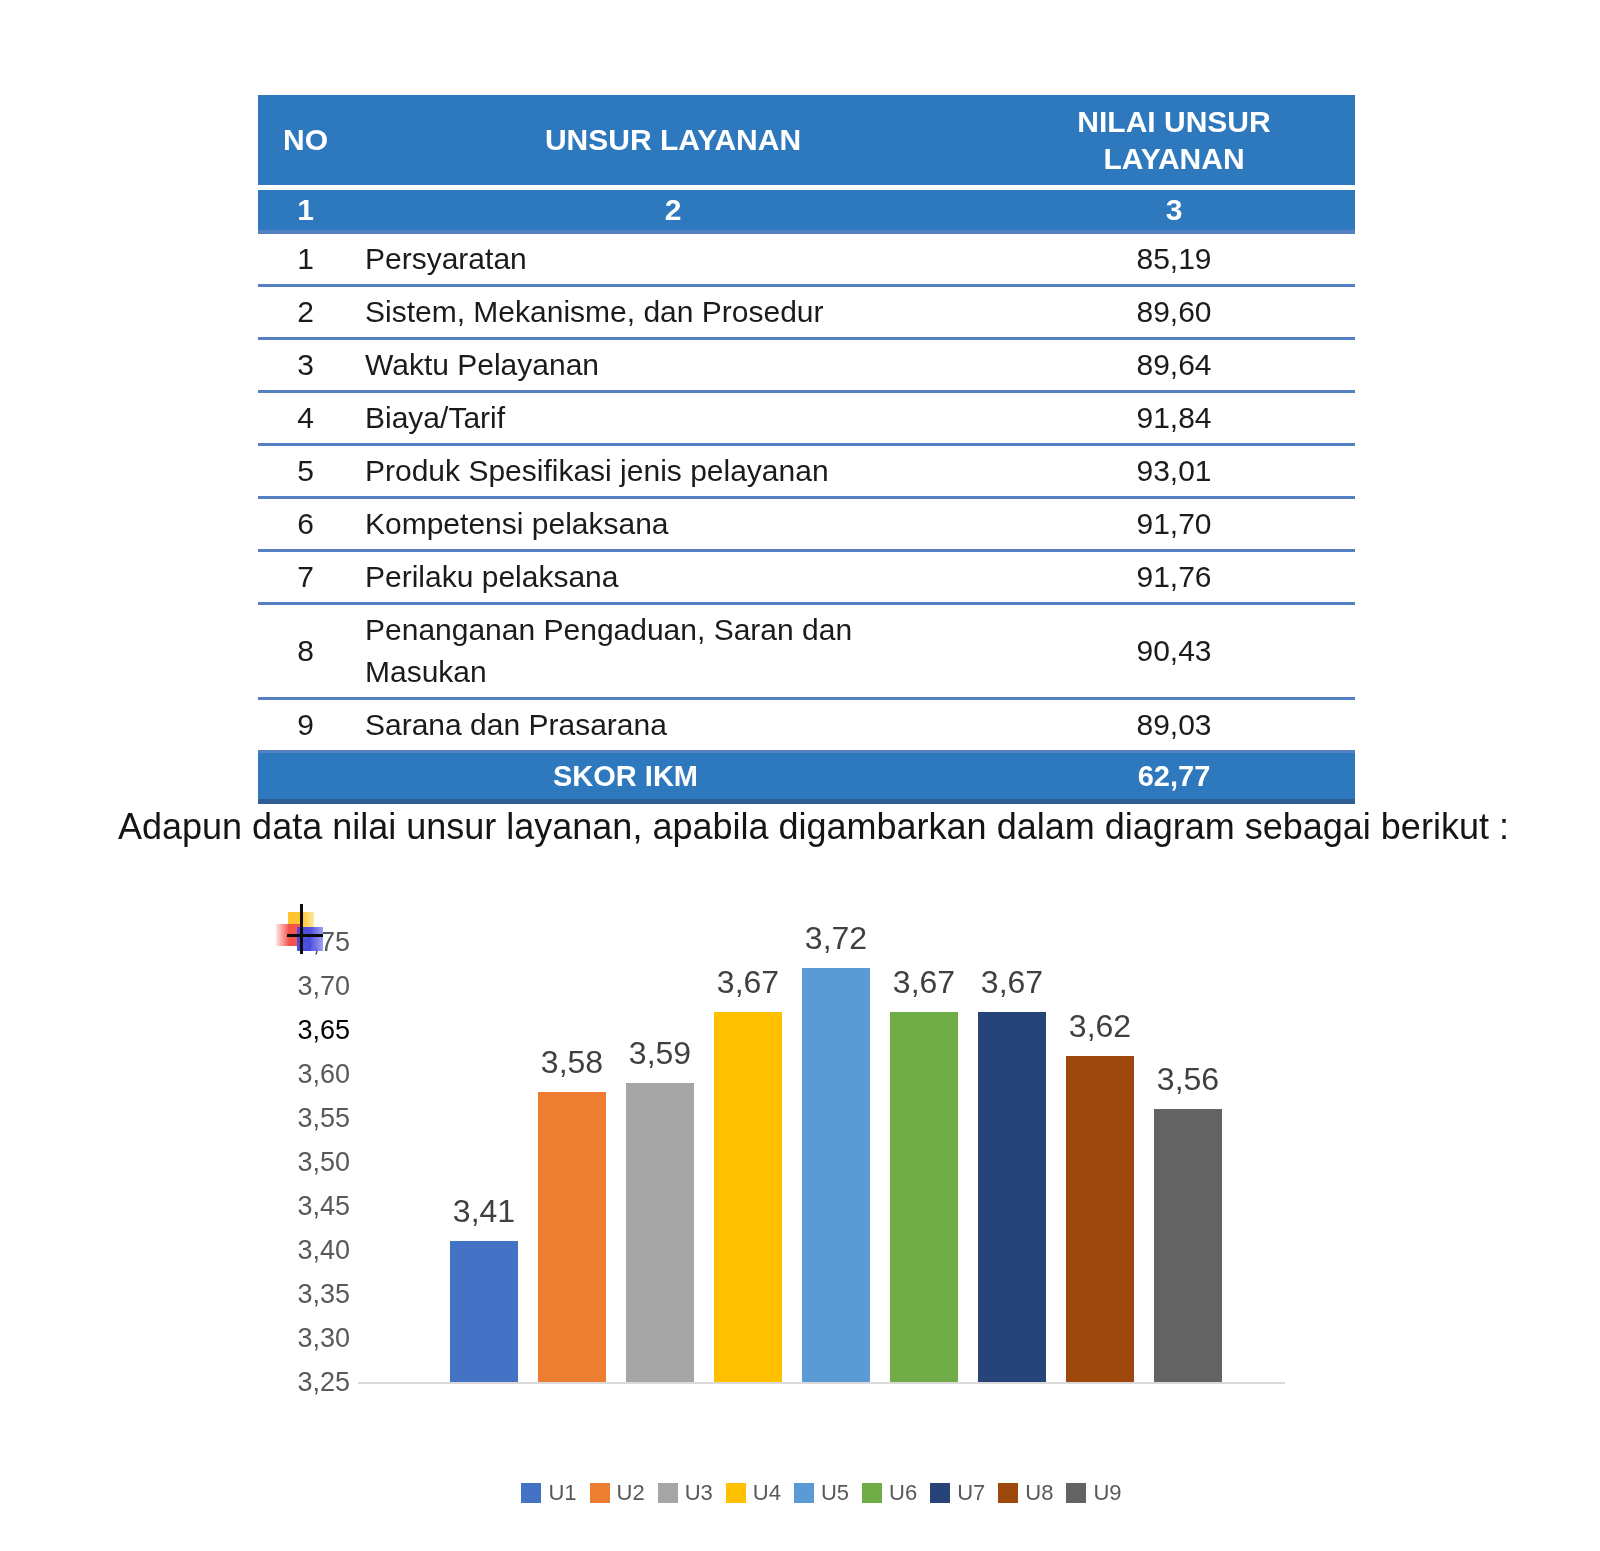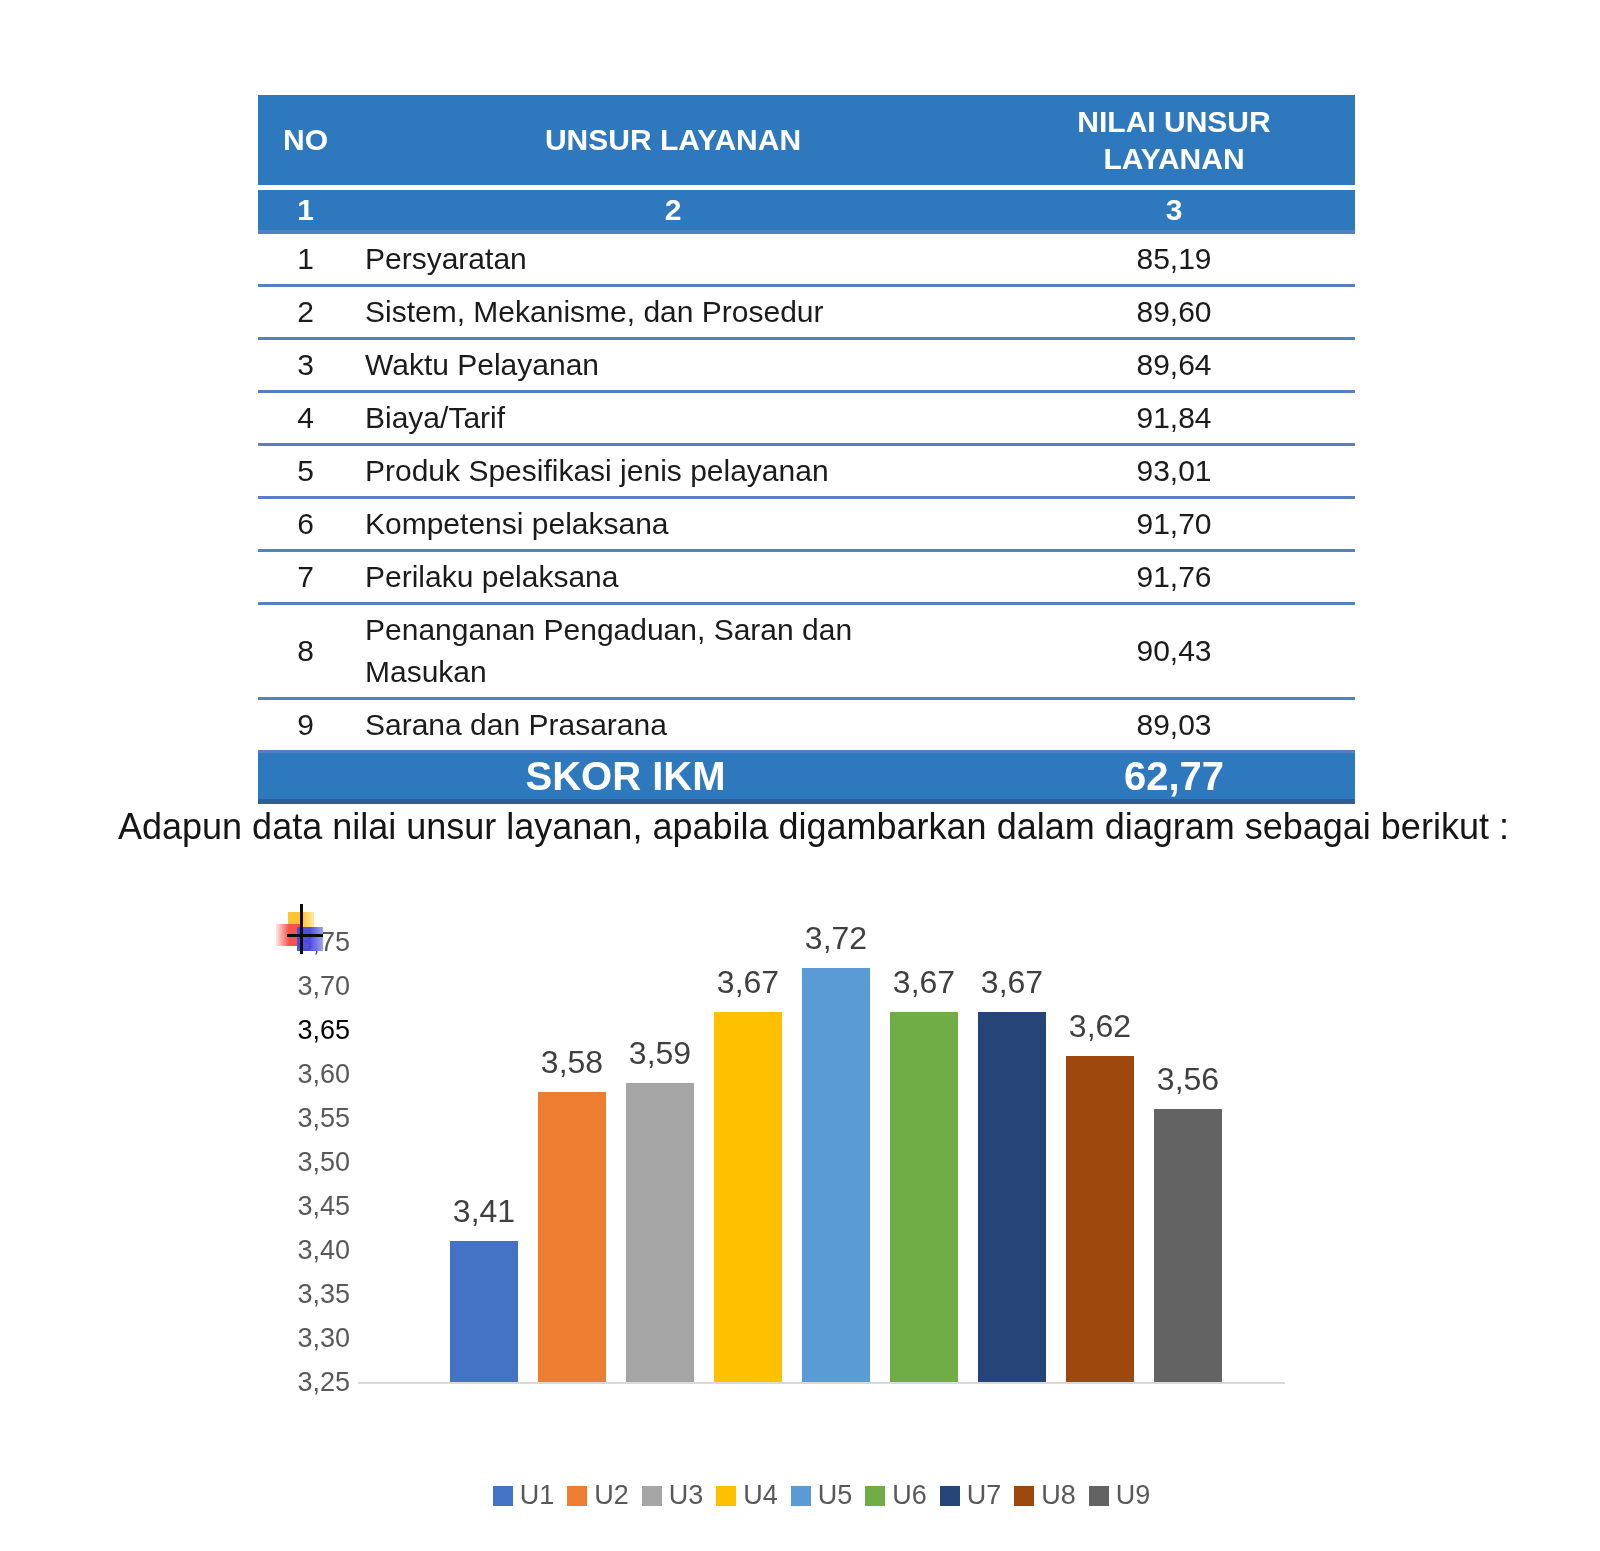--- a/index.html
+++ b/index.html
@@ -26,21 +26,21 @@
   }
   tr.datarow td{
     font-size:30px;height:42px;border-bottom:3px solid var(--divider);
     background:#ffffff;line-height:1.4;
   }
   tr.datarow td.c-no{text-align:center;}
   tr.datarow td.c-unsur{text-align:left;padding:4px 0 4px 12px;}
   tr.datarow td.c-unsur span{display:inline-block;max-width:520px;}
   tr.datarow td.c-nilai{text-align:center;}
   tr.skor td{
-    background:var(--tbl-blue);color:#ffffff;font-weight:bold;font-size:40px;
+    background:var(--tbl-blue);color:#ffffff;font-weight:bold;font-size:29px;
     height:46px;text-align:center;border-bottom:5px solid var(--dark-border);
   }
   
   .para{position:absolute;left:118px;top:806px;width:1420px;font-size:36px;color:#151515;}
   
   .chart{position:absolute;left:270px;top:942px;width:1100px;height:600px;}
   .ytick{
     position:absolute;left:0;width:80px;text-align:right;
     font-size:27px;color:#595959;height:30px;line-height:30px;
   }
@@ -56,21 +56,21 @@
   .axis-title{
     position:absolute;left:88px;top:468px;width:927px;text-align:center;
     font-size:28px;color:#595959;
   }
   .legend{
     position:absolute;left:88px;top:538px;width:927px;
     display:flex;justify-content:center;align-items:center;gap:13px;
   }
   .legend-item{display:flex;align-items:center;gap:7px;}
   .legend-swatch{width:20px;height:20px;display:inline-block;}
-  .legend-label{font-size:27px;color:#595959;}
+  .legend-label{font-size:22px;color:#595959;}
   
   .cursor-artifact{position:absolute;left:274px;top:902px;width:60px;height:58px;z-index:5;}
   .ca-yellow{position:absolute;left:14px;top:10px;width:26px;height:22px;
     background:linear-gradient(90deg,#fec52e 0 55%,#ffe9a6);}
   .ca-red{position:absolute;left:2px;top:22px;width:24px;height:22px;
     background:linear-gradient(270deg,#f4544c 0 45%,rgba(244,84,76,0.15));}
   .ca-blue{position:absolute;left:23px;top:25px;width:26px;height:24px;
     background:linear-gradient(90deg,#4747e0 0 50%,#9b9bf0);opacity:.95;}
   .ca-vline{position:absolute;left:26px;top:2px;width:3px;height:50px;background:#0d0d0d;}
   .ca-hline{position:absolute;left:13px;top:32px;width:36px;height:3px;background:#0d0d0d;}

